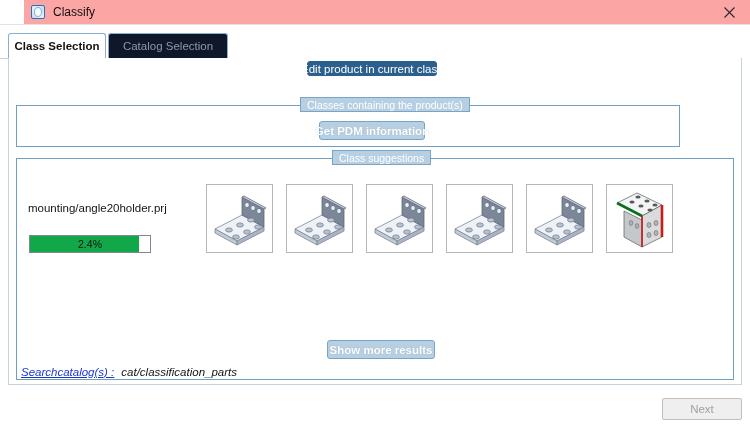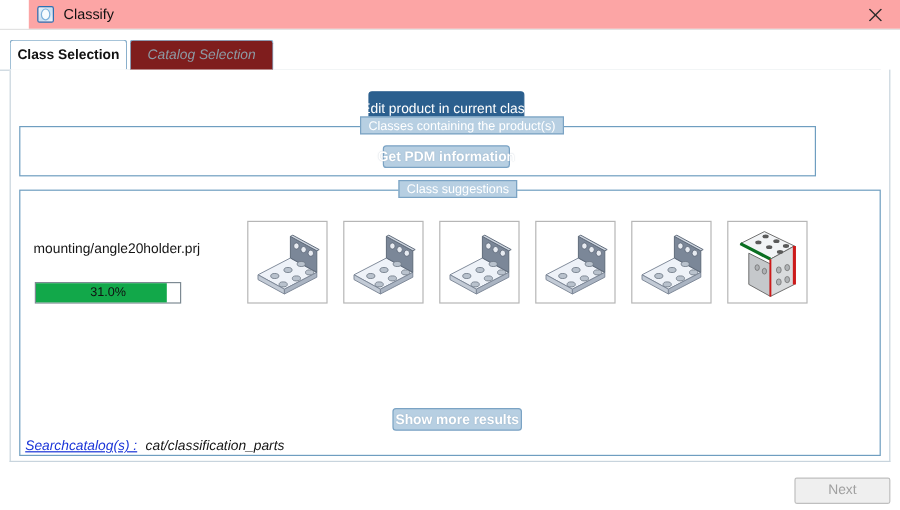--- a/index.html
+++ b/index.html
@@ -93,24 +93,23 @@
     left: 0;
     width: 98px;
     background: #ffffff;
     color: #111111;
     font-weight: bold;
     z-index: 3;
   }
   .tab-inactive {
     left: 100px;
     width: 120px;
-    background: #7f1d1d;
+    background: #0f172a;
     color: #8d9aa4;
     z-index: 2;
-    font-style: italic;
   }
   .tab-underline {
     position: absolute;
     left: 0; top: 58px;
     width: 734px; height: 1px;
     background: #c8d4dd;
   }
   .tab-underline-white {
     position: absolute;
     left: 9px; top: 58px;
@@ -150,22 +149,22 @@
   }
   .btn-light {
     background: #b7cfe2;
     border: 1px solid #7ba3c4;
     color: #ffffff;
     text-shadow: 0 0 1px rgba(80,110,140,.4);
     font-weight: bold;
   }
 
   #edit-product-btn {
-    left: 307px; top: 76px;
-    width: 130px; height: 30px;
+    left: 307px; top: 61px;
+    width: 130px; height: 15px;
   }
   #get-pdm-btn {
     left: 319px; top: 121px;
     width: 106px; height: 19px;
   }
   #show-more-btn {
     left: 327px; top: 340px;
     width: 108px; height: 19px;
   }
 
@@ -329,21 +328,21 @@
   <span>Get PDM information</span>
 </div>
 
 <div class="groupbox" id="group-suggestions">
   <div class="group-label" id="label-suggestions">Class suggestions</div>
 </div>
 
 <div class="result-name">mounting/angle20holder.prj</div>
 <div class="progress-outer">
   <div class="progress-fill" id="progress-fill" style="width: 90.8%; background: rgb(18, 168, 74);"></div>
-  <div class="progress-text">31.0%</div>
+  <div class="progress-text">2.4%</div>
 </div>
 
 <div class="thumbs">
 
   <div class="thumb">
     <svg width="65" height="67" viewBox="0 0 65 67">
       <g>
         <polygon points="8,44 30,56 57,42 35,30" fill="#eef2f8" stroke="#7c8796" stroke-width="0.8"></polygon>
         <polygon points="8,44 30,56 30,60 8,48" fill="#c3cbd6" stroke="#7c8796" stroke-width="0.8"></polygon>
         <polygon points="30,56 57,42 57,46 30,60" fill="#aab4c2" stroke="#7c8796" stroke-width="0.8"></polygon>

